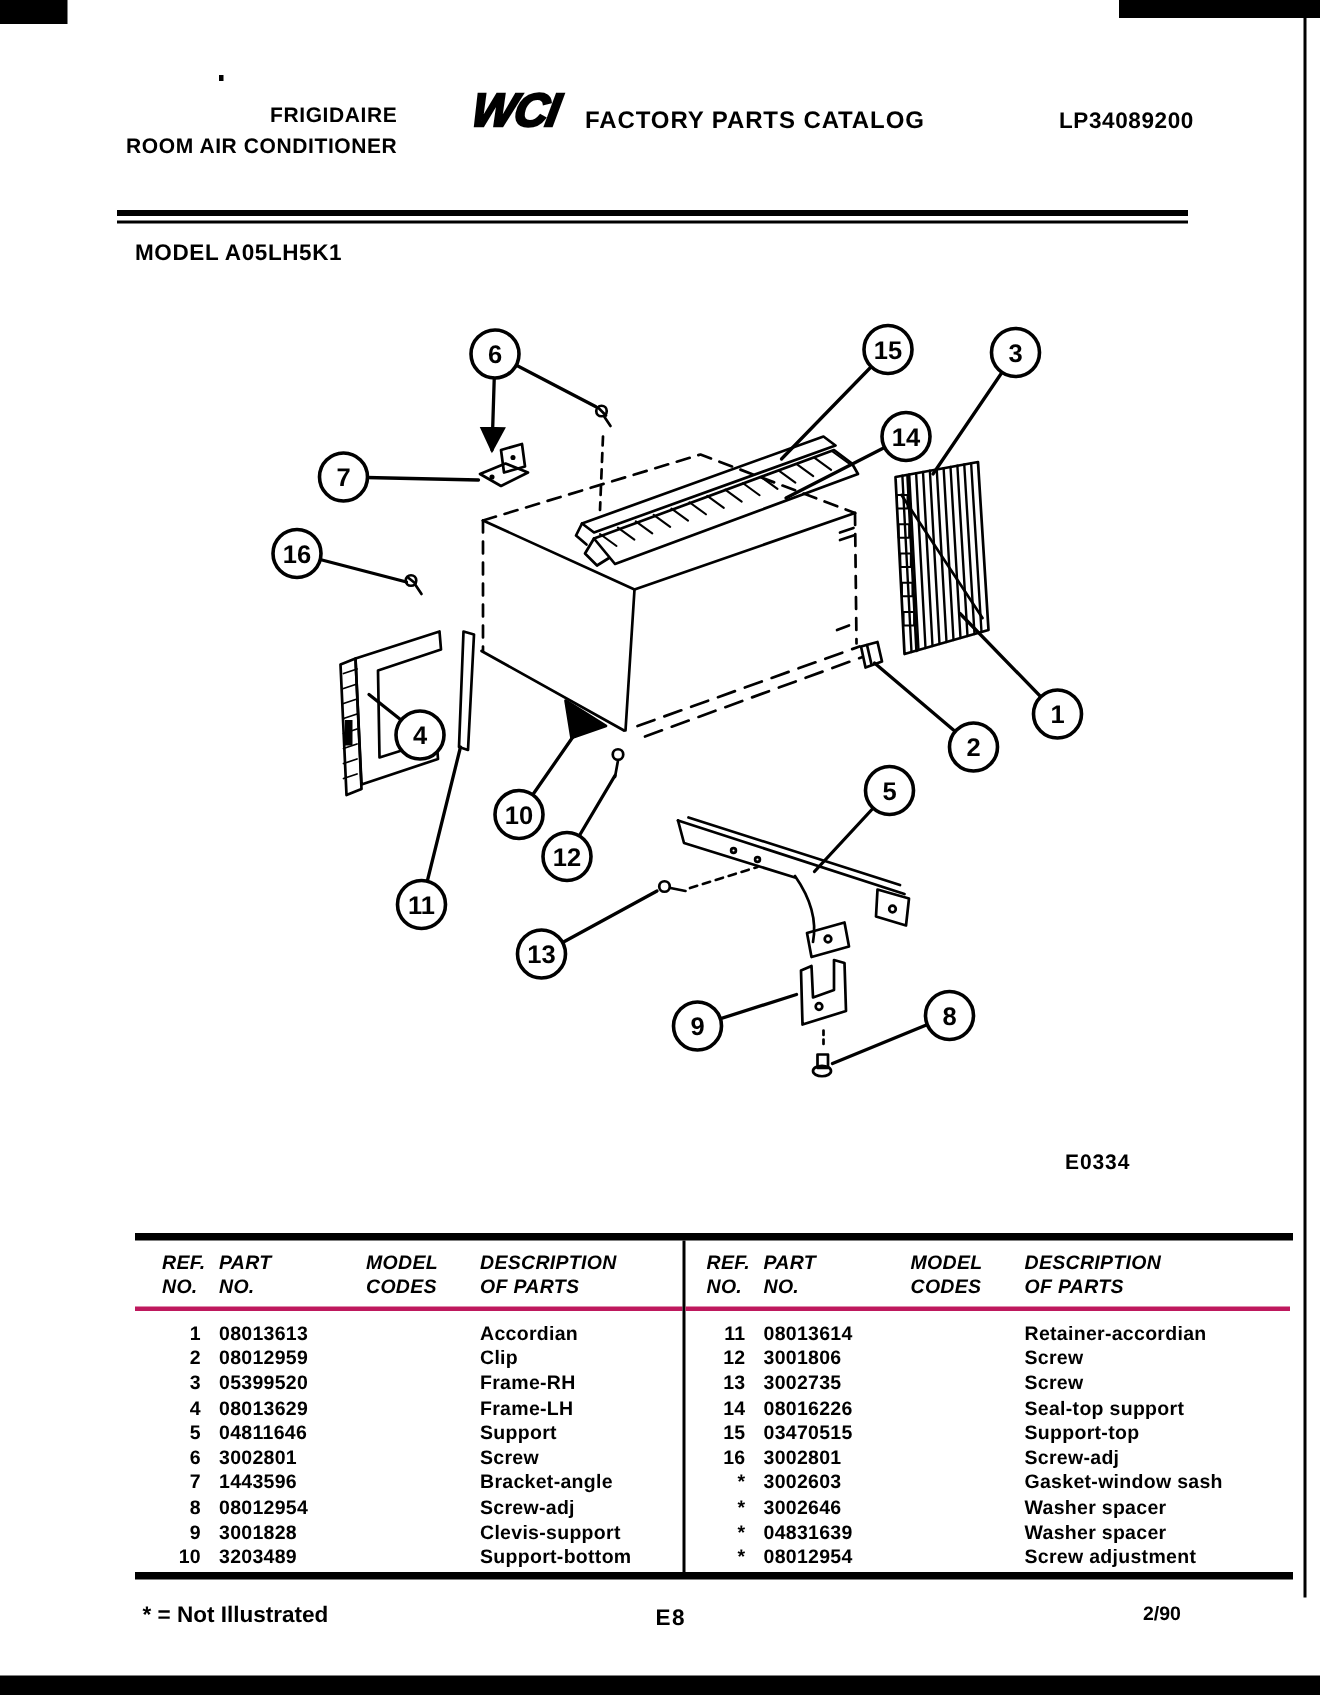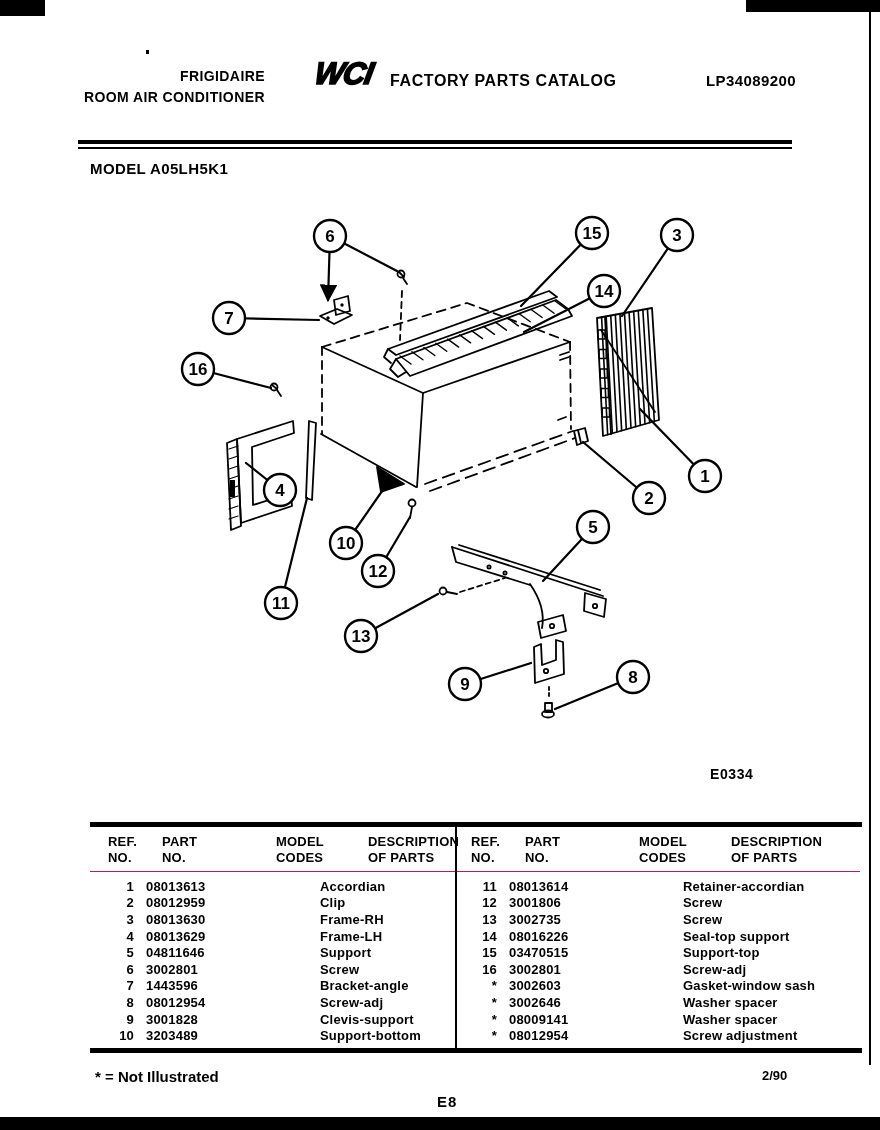--- a/index.html
+++ b/index.html
@@ -27,35 +27,35 @@
   
   .parts-table{
     left:90px;top:822px;width:772px;height:231px;
     border-top:5px solid #000;border-bottom:5px solid #000;
     display:flex;box-sizing:border-box;
   }
   .half{position:relative;box-sizing:border-box;}
   .half.left{width:365px;}
   .half.right{width:405px;border-left:2px solid #000;}
   .thead{
-    display:grid;grid-template-columns:26px 86px 64px 1fr;column-gap:28px;
-    padding:7px 0 5px 18px;border-bottom:1px solid #be185d;
+    display:grid;grid-template-columns:26px 86px 64px 1fr;column-gap:12px;
+    padding:7px 0 5px 18px;border-bottom:3px solid #be185d;font-style:italic;
   }
   .half.right .thead{padding-left:14px;}
   .th{font-size:13px;font-weight:bold;line-height:16px;white-space:pre-line;letter-spacing:.2px;}
   .tbody{
     display:grid;grid-template-columns:26px 86px 64px 1fr;column-gap:12px;
     grid-auto-rows:16.6px;padding:6px 0 0 18px;align-items:center;
   }
   .half.right .tbody{padding-left:14px;}
   .cell{font-size:13px;font-weight:bold;letter-spacing:.2px;white-space:nowrap;}
   .cell.ref{text-align:right;}
   
   .footer-note{left:95px;top:1068px;font-size:15px;font-weight:bold;}
-  .footer-page{left:437px;top:1070px;font-size:15px;font-weight:bold;letter-spacing:1px;margin-top:23px;}
+  .footer-page{left:437px;top:1070px;font-size:15px;font-weight:bold;letter-spacing:1px;}
   .footer-date{left:762px;top:1068px;font-size:13px;font-weight:bold;}
 </style>
 </head>
 <body>
 
 <div class="artifact" style="left:0;top:0;width:45px;height:16px;"></div>
 <div class="artifact" style="left:746px;top:0;width:134px;height:12px;"></div>
 <div class="artifact" style="left:869px;top:12px;width:2px;height:1053px;"></div>
 <div class="artifact" style="left:0;top:1117px;width:880px;height:13px;"></div>
 <div class="artifact" style="left:146px;top:50px;width:3px;height:4px;"></div>
@@ -286,21 +286,21 @@
     <div class="tbody" id="rows-left">
         <div class="cell ref">1</div>
         <div class="cell part">08013613</div>
         <div class="cell code"></div>
         <div class="cell desc">Accordian</div>
         <div class="cell ref">2</div>
         <div class="cell part">08012959</div>
         <div class="cell code"></div>
         <div class="cell desc">Clip</div>
         <div class="cell ref">3</div>
-        <div class="cell part">08013630</div>
+        <div class="cell part">05399520</div>
         <div class="cell code"></div>
         <div class="cell desc">Frame-RH</div>
         <div class="cell ref">4</div>
         <div class="cell part">08013629</div>
         <div class="cell code"></div>
         <div class="cell desc">Frame-LH</div>
         <div class="cell ref">5</div>
         <div class="cell part">04811646</div>
         <div class="cell code"></div>
         <div class="cell desc">Support</div>
@@ -364,21 +364,21 @@
         <div class="cell desc">Screw-adj</div>
         <div class="cell ref">*</div>
         <div class="cell part">3002603</div>
         <div class="cell code"></div>
         <div class="cell desc">Gasket-window sash</div>
         <div class="cell ref">*</div>
         <div class="cell part">3002646</div>
         <div class="cell code"></div>
         <div class="cell desc">Washer spacer</div>
         <div class="cell ref">*</div>
-        <div class="cell part">08009141</div>
+        <div class="cell part">04831639</div>
         <div class="cell code"></div>
         <div class="cell desc">Washer spacer</div>
         <div class="cell ref">*</div>
         <div class="cell part">08012954</div>
         <div class="cell code"></div>
         <div class="cell desc">Screw adjustment</div>
       </div>
   </div>
 </div>
 

